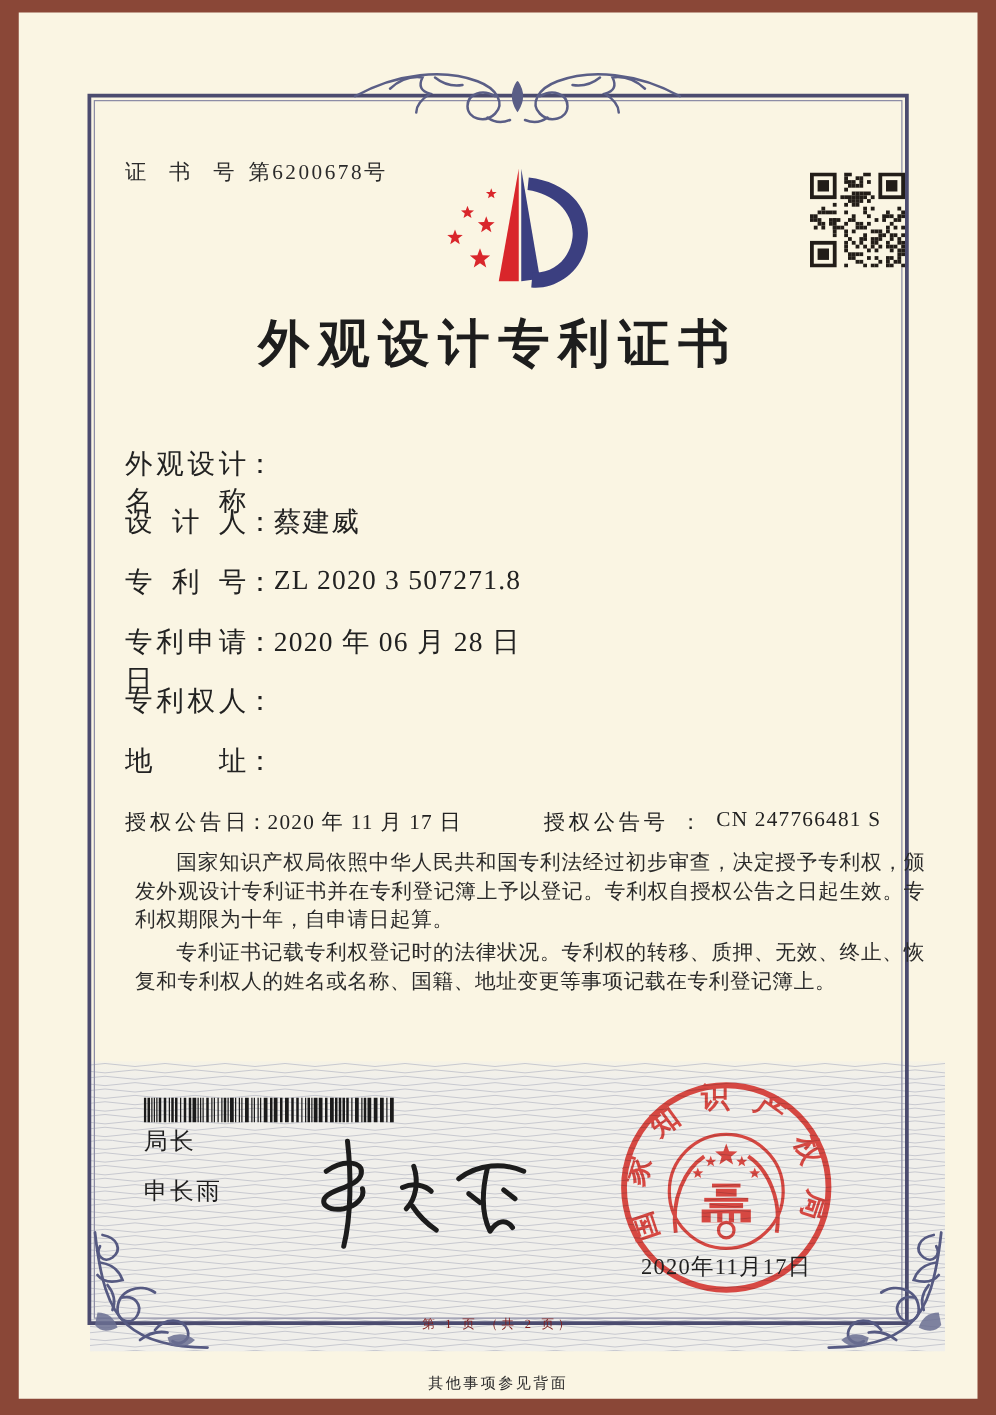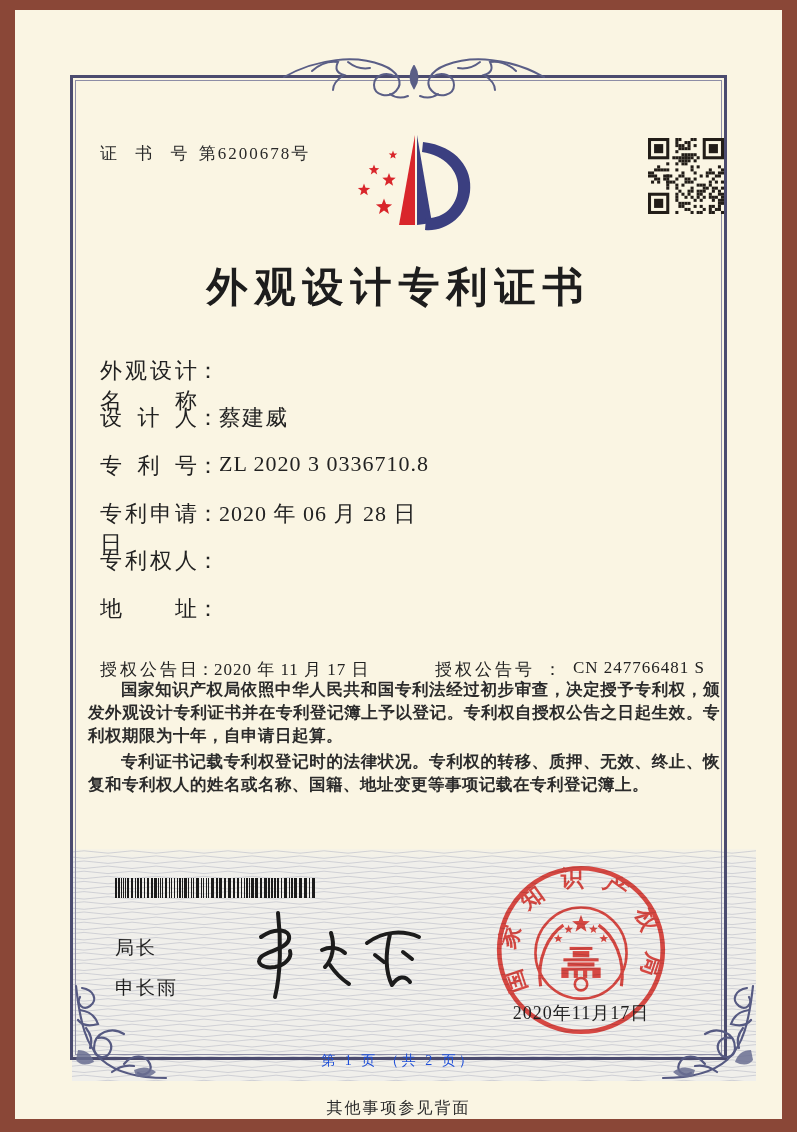--- a/index.html
+++ b/index.html
@@ -26,79 +26,79 @@
   .frame::after{
     content:"";position:absolute;left:2px;top:2px;right:2px;bottom:2px;
     border:1px solid #8d8da6;
   }
   .flourish{position:absolute;left:263px;top:40px;z-index:2;}
   .corner-orn{position:absolute;z-index:2;}
   .corner-orn.left{left:57px;top:970px;}
   .corner-orn.right{left:646px;top:970px;transform:scaleX(-1);}
 
   .cert-no{
-    position:absolute;left:85px;top:132px;z-index:3;
+    position:absolute;left:85px;top:116px;z-index:3;
     font-size:17px;color:#2a2a2a;
   }
   .cert-no .lbl{letter-spacing:7px;}
   .cert-no .num{letter-spacing:2px;}
 
   .logo{position:absolute;left:326px;top:112px;z-index:3;}
   .qr{position:absolute;left:633px;top:128px;z-index:3;}
 
   .title{
-    position:absolute;left:0;right:0;top:238px;z-index:3;margin:12px;
+    position:absolute;left:0;right:0;top:238px;z-index:3;margin:0;
     text-align:center;font-size:41px;font-weight:bold;color:#1d1d1d;
     letter-spacing:7px;
   }
 
   .frow{
     position:absolute;left:85px;z-index:3;font-size:22px;color:#222;
     display:flex;align-items:flex-start;width:632px;
   }
   .flabel{
     display:inline-block;width:97px;flex:0 0 97px;
     text-align:justify;text-align-last:justify;
   }
   .colon{flex:0 0 auto;}
   .fval{letter-spacing:1px;}
   .fval.addr{max-width:480px;line-height:26px;}
-  .dualrow{position:absolute;left:85px;top:636px;width:632px;z-index:3;font-size:17px;color:#222;margin-top:12px;}
+  .dualrow{position:absolute;left:85px;top:636px;width:632px;z-index:3;font-size:17px;color:#222;}
   .dual-right{position:absolute;left:335px;top:0;display:flex;gap:12px;}
   .dual-left{display:flex;}
 
-  .law-block{position:absolute;left:73px;top:668px;width:632px;z-index:3;font-weight:bold;}
+  .law-block{position:absolute;left:93px;top:668px;width:632px;z-index:3;}
   .law{
     font-size:16.5px;line-height:23px;color:#2b2b2b;margin:0 0 3px;
     text-indent:2em;text-align:justify;letter-spacing:.5px;
   }
 
   .barcode{position:absolute;left:100px;top:868px;z-index:3;}
 
   .director{
-    position:absolute;left:100px;top:925px;z-index:3;
+    position:absolute;left:100px;top:890px;z-index:3;
     font-family:Liberation Serif, serif;
     font-size:19px;color:#1e1e1e;
   }
   .director div{margin-bottom:14px;letter-spacing:2px;}
   .signature{position:absolute;left:222px;top:893px;z-index:3;}
 
   .seal{position:absolute;left:478px;top:852px;z-index:4;mix-blend-mode:multiply;}
   .seal-date{
     position:absolute;left:470px;top:991px;width:192px;z-index:5;
     text-align:center;font-size:18px;color:#1f1f1f;letter-spacing:1px;font-family:Liberation Serif, serif;
   }
 
   .page-num{
     position:absolute;left:0;right:0;top:1042px;z-index:3;
-    text-align:center;font-size:14px;color:#1d4ed8;letter-spacing:3px;
+    text-align:center;font-size:10px;color:#7f1d1d;letter-spacing:3px;
   }
   .back-note{
     position:absolute;left:0;right:0;top:1088px;z-index:3;
-    text-align:center;font-size:16px;color:#2b2b2b;letter-spacing:2px;
+    text-align:center;font-size:12px;color:#2b2b2b;letter-spacing:2px;
   }
 </style>
 </head>
 <body>
 
 <div class="page">
 
   <div class="wave-band">
     <svg id="waves" width="684" height="232" viewBox="0 0 684 232" xmlns="http://www.w3.org/2000/svg">
         <path d="M0 3.0 q12 -2.4 24 0 q12 2.4 24 0 q12 -2.4 24 0 q12 2.4 24 0 q12 -2.4 24 0 q12 2.4 24 0 q12 -2.4 24 0 q12 2.4 24 0 q12 -2.4 24 0 q12 2.4 24 0 q12 -2.4 24 0 q12 2.4 24 0 q12 -2.4 24 0 q12 2.4 24 0 q12 -2.4 24 0 q12 2.4 24 0 q12 -2.4 24 0 q12 2.4 24 0 q12 -2.4 24 0 q12 2.4 24 0 q12 -2.4 24 0 q12 2.4 24 0 q12 -2.4 24 0 q12 2.4 24 0 q12 -2.4 24 0 q12 2.4 24 0 q12 -2.4 24 0 q12 2.4 24 0 q12 -2.4 24 0" stroke="#c7c8cf" stroke-width="0.8" fill="none"></path>
@@ -403,21 +403,21 @@
       <span class="colon">：</span>
   </div>
   <div class="frow" style="top:393px">
     <span class="flabel">设计人</span>
       <span class="colon">：</span>
       <span class="fval">蔡建威</span>
   </div>
   <div class="frow" style="top:441px">
     <span class="flabel">专利号</span>
       <span class="colon">：</span>
-      <span class="fval">ZL 2020 3 0336710.8</span>
+      <span class="fval">ZL 2020 3 507271.8</span>
   </div>
   <div class="frow" style="top:489px">
     <span class="flabel">专利申请日</span>
       <span class="colon">：</span>
       <span class="fval">2020 年 06 月 28 日</span>
   </div>
   <div class="frow" style="top:536px">
     <span class="flabel">专利权人</span>
       <span class="colon">：</span>
   </div>

